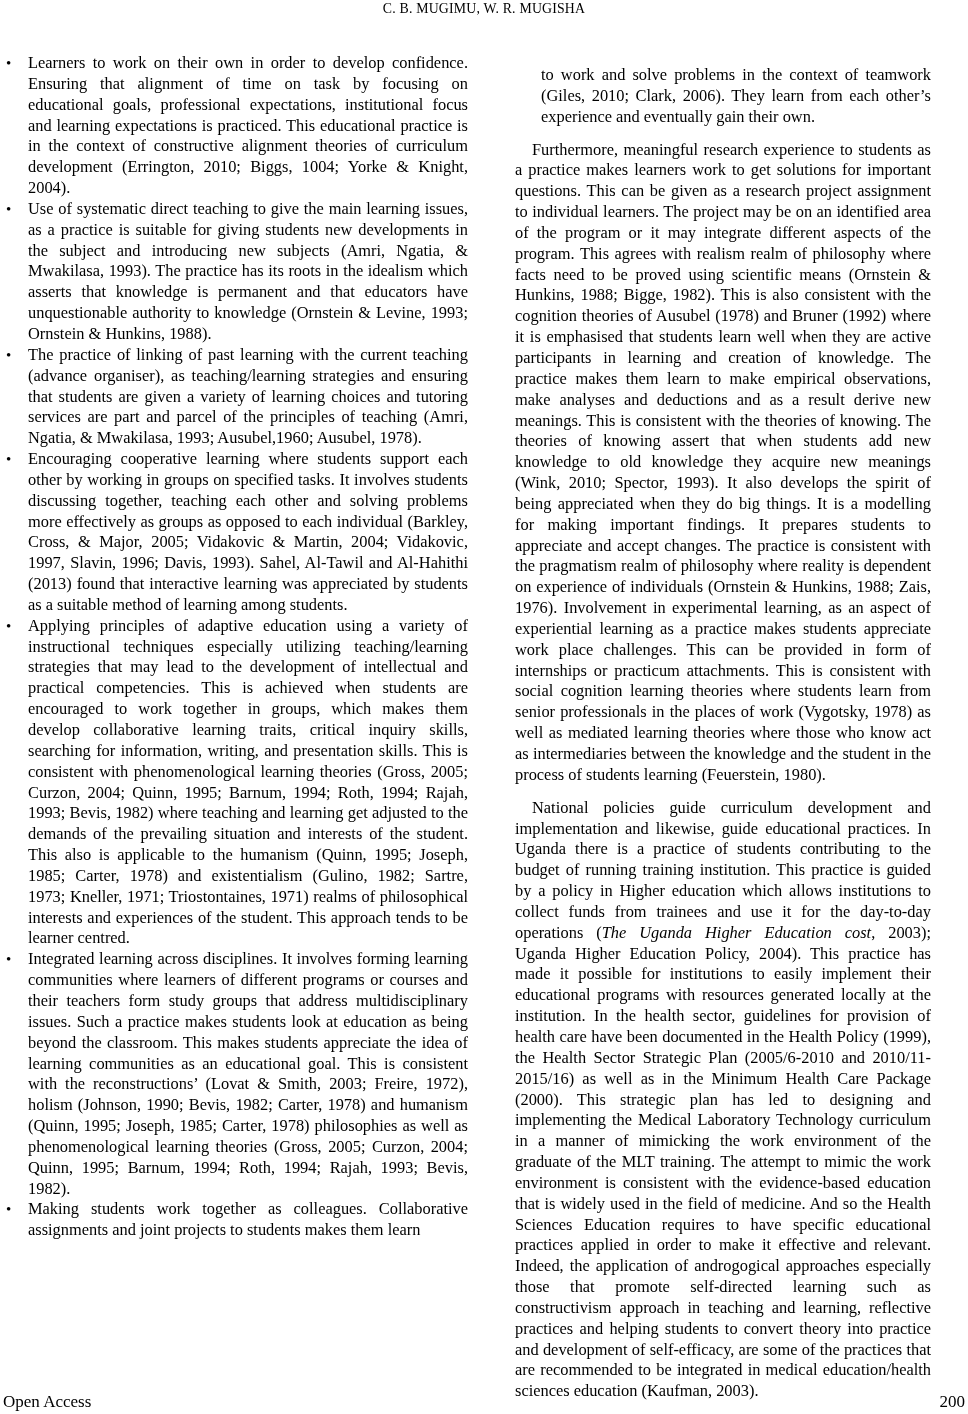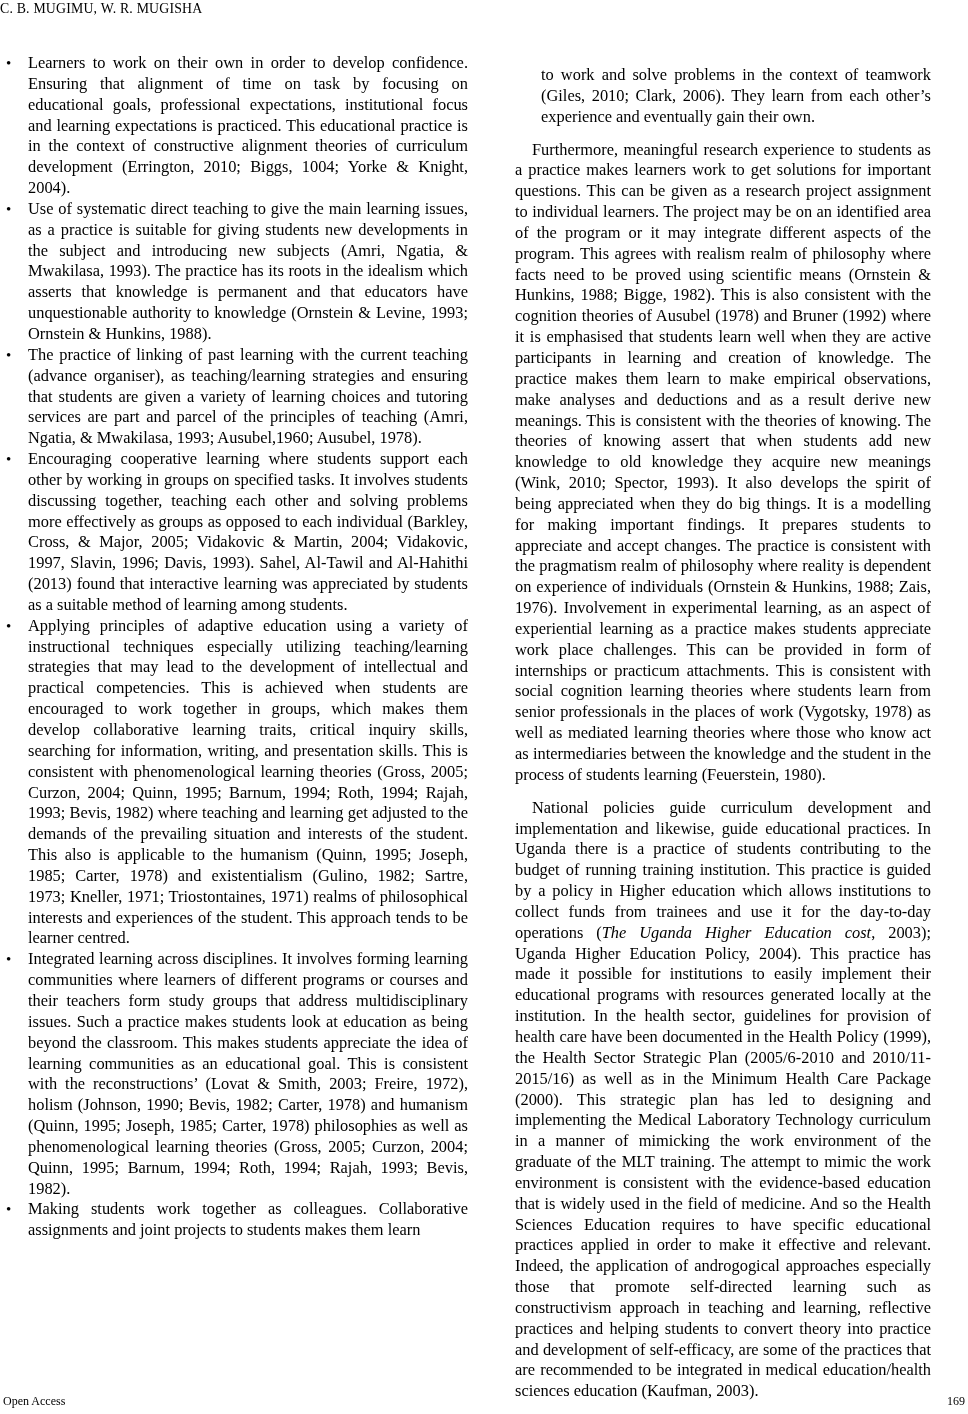--- a/index.html
+++ b/index.html
@@ -18,21 +18,21 @@
   .page {
     position: absolute;
     inset: 0;
     background: #ffffff;
   }
   .running-head {
     position: absolute;
     top: 1px;
     left: 0;
     right: 0;
-    text-align: left;
+    text-align: center;
     font-size: 13.8px;
     line-height: 16px;
     letter-spacing: 0.2px;
     white-space: nowrap;
   }
   .col {
     position: absolute;
     top: 53px;
     width: 440px;
     font-size: 16.4px;
@@ -68,21 +68,21 @@
   p.para {
     text-indent: 17px;
   }
   .footer {
     position: absolute;
     top: 1393px;
     left: 3px;
     right: 3px;
     display: flex;
     justify-content: space-between;
-    font-size: 12px;
+    font-size: 17px;
     line-height: 17px;
   }
 </style>
 </head>
 <body>
 
 <div class="page">
 
   <div class="running-head">C. B. MUGIMU, W. R. MUGISHA</div>
 
@@ -120,16 +120,16 @@
   </div>
 
   <div class="col col-right">
     <p class="continuation">to work and solve problems in the context of teamwork (Giles, 2010; Clark, 2006). They learn from each other’s experience and eventually gain their own.</p>
     <p class="para"><span>Furthermore, meaningful research experience to students as a practice makes learners work to get solutions for important questions. This can be given as a research project assignment to individual learners. The project may be on an identified area of the program or it may integrate different aspects of the program. This agrees with realism realm of philosophy where facts need to be proved using scientific means (Ornstein &amp; Hunkins, 1988; Bigge, 1982). This is also consistent with the cognition theories of Ausubel (1978) and Bruner (1992) where it is emphasised that students learn well when they are active participants in learning and creation of knowledge. The practice makes them learn to make empirical observations, make analyses and deductions and as a result derive new meanings. This is consistent with the theories of knowing. The theories of knowing assert that when students add new knowledge to old knowledge they acquire new meanings (Wink, 2010; Spector, 1993). It also develops the spirit of being appreciated when they do big things. It is a modelling for making important findings. It prepares students to appreciate and accept changes. The practice is consistent with the pragmatism realm of philosophy where reality is dependent on experience of individuals (Ornstein &amp; Hunkins, 1988; Zais, 1976). Involvement in experimental learning, as an aspect of experiential learning as a practice makes students appreciate work place challenges. This can be provided in form of internships or practicum attachments. This is consistent with social cognition learning theories where students learn from senior professionals in the places of work (Vygotsky, 1978) as well as mediated learning theories where those who know act as intermediaries between the knowledge and the student in the process of students learning (Feuerstein, 1980).</span></p>
     <p class="para"><span>National policies guide curriculum development and implementation and likewise, guide educational practices. In Uganda there is a practice of students contributing to the budget of running training institution. This practice is guided by a policy in Higher education which allows institutions to collect funds from trainees and use it for the day-to-day operations (</span><i>The Uganda Higher Education cost</i><span>, 2003); Uganda Higher Education Policy, 2004). This practice has made it possible for institutions to easily implement their educational programs with resources generated locally at the institution. In the health sector, guidelines for provision of health care have been documented in the Health Policy (1999), the Health Sector Strategic Plan (2005/6-2010 and 2010/11-2015/16) as well as in the Minimum Health Care Package (2000). This strategic plan has led to designing and implementing the Medical Laboratory Technology curriculum in a manner of mimicking the work environment of the graduate of the MLT training. The attempt to mimic the work environment is consistent with the evidence-based education that is widely used in the field of medicine. And so the Health Sciences Education requires to have specific educational practices applied in order to make it effective and relevant. Indeed, the application of androgogical approaches especially those that promote self-directed learning such as constructivism approach in teaching and learning, reflective practices and helping students to convert theory into practice and development of self-efficacy, are some of the practices that are recommended to be integrated in medical education/health sciences education (Kaufman, 2003).</span></p>
   </div>
 
   <div class="footer">
     <span>Open Access</span>
-    <span>169</span>
+    <span>200</span>
   </div>
 
 </div>
 
 </body></html>

